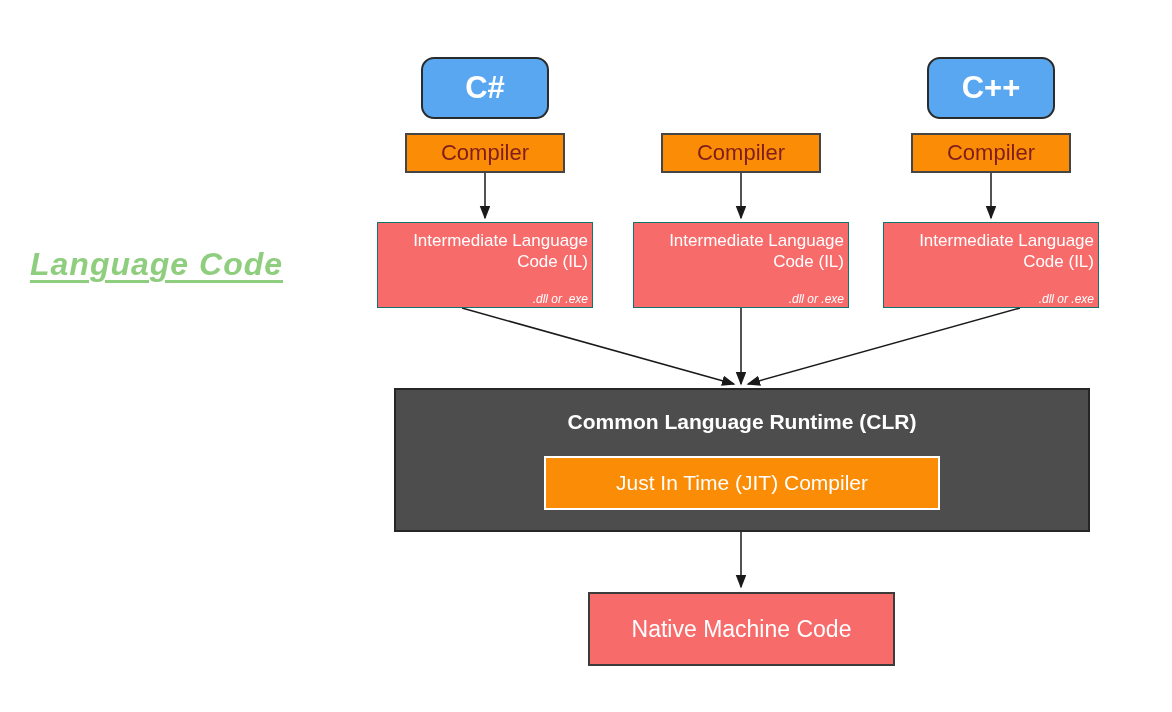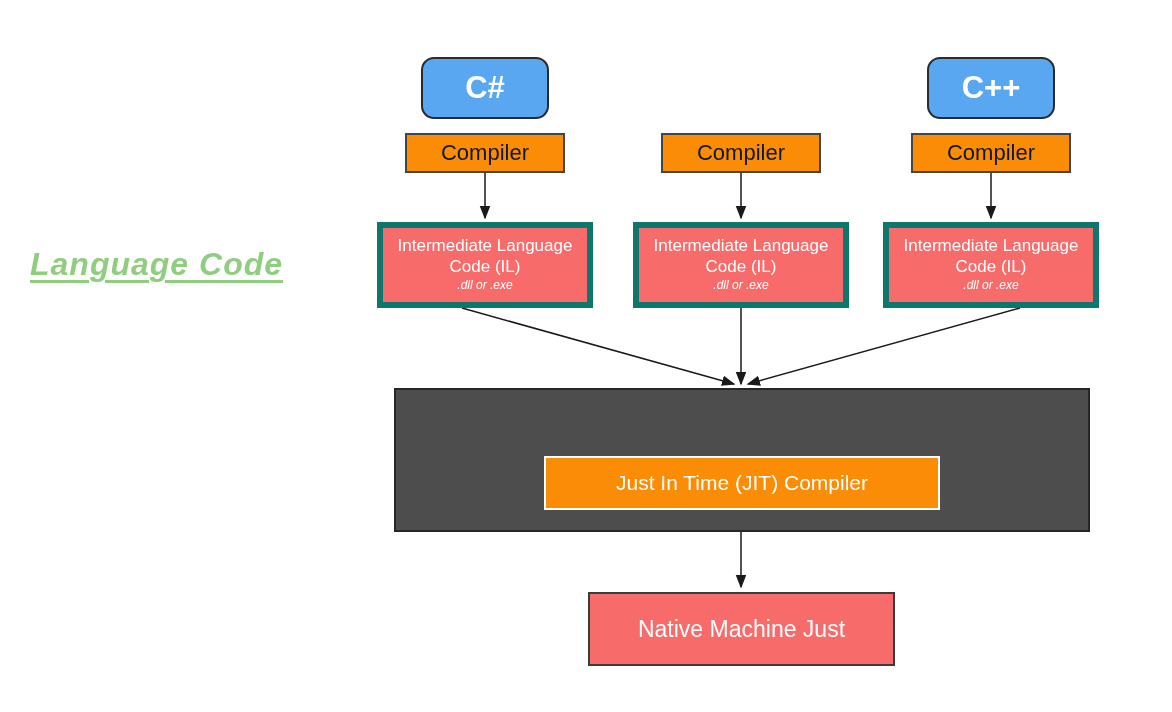--- a/index.html
+++ b/index.html
@@ -59,36 +59,36 @@
   .compiler-box {
     position: absolute;
     top: 133px;
     width: 160px;
     height: 40px;
     background: var(--compiler-orange);
     border: 2px solid #454545;
     display: flex;
     align-items: center;
     justify-content: center;
-    color: #0f172a;
+    color: #7f1d1d;
     font-size: 22px;
   }
   .il-box {
     position: absolute;
     top: 222px;
     width: 216px;
     height: 86px;
     background: var(--il-red);
-    border: 6px solid #0f766e;
+    border: 1px solid #0f766e;
     color: #ffffff;
-    text-align: center;
+    text-align: right;
     display: flex;
     flex-direction: column;
     justify-content: space-between;
-    padding: 7px 4px 14px 4px;
+    padding: 7px 4px 1px 4px;
   }
   .il-title { font-size: 17px; line-height: 1.25; }
   .il-subtitle { font-size: 12px; font-style: italic; }
   .col-0 .lang-box, .lang-0 { left: 421px; }
   .lang-1 { left: 677px; }
   .lang-2 { left: 927px; }
   .comp-0 { left: 405px; }
   .comp-1 { left: 661px; }
   .comp-2 { left: 911px; }
   .il-0 { left: 377px; }
@@ -178,18 +178,19 @@
   </div>
 
   <div class="lang-box lang-2">C++</div>
   <div class="compiler-box comp-2">Compiler</div>
   <div class="il-box il-2">
     <div class="il-title">Intermediate Language Code (IL)</div>
     <div class="il-subtitle">.dll or .exe</div>
   </div>
 
   <div class="clr-box">
+    <div class="clr-title">Common Language Runtime (CLR)</div>
     <div class="jit-box">Just In Time (JIT) Compiler</div>
   </div>
 
-  <div class="native-box">Native Machine Just</div>
+  <div class="native-box">Native Machine Code</div>
 
 </div>
 
 </body></html>

